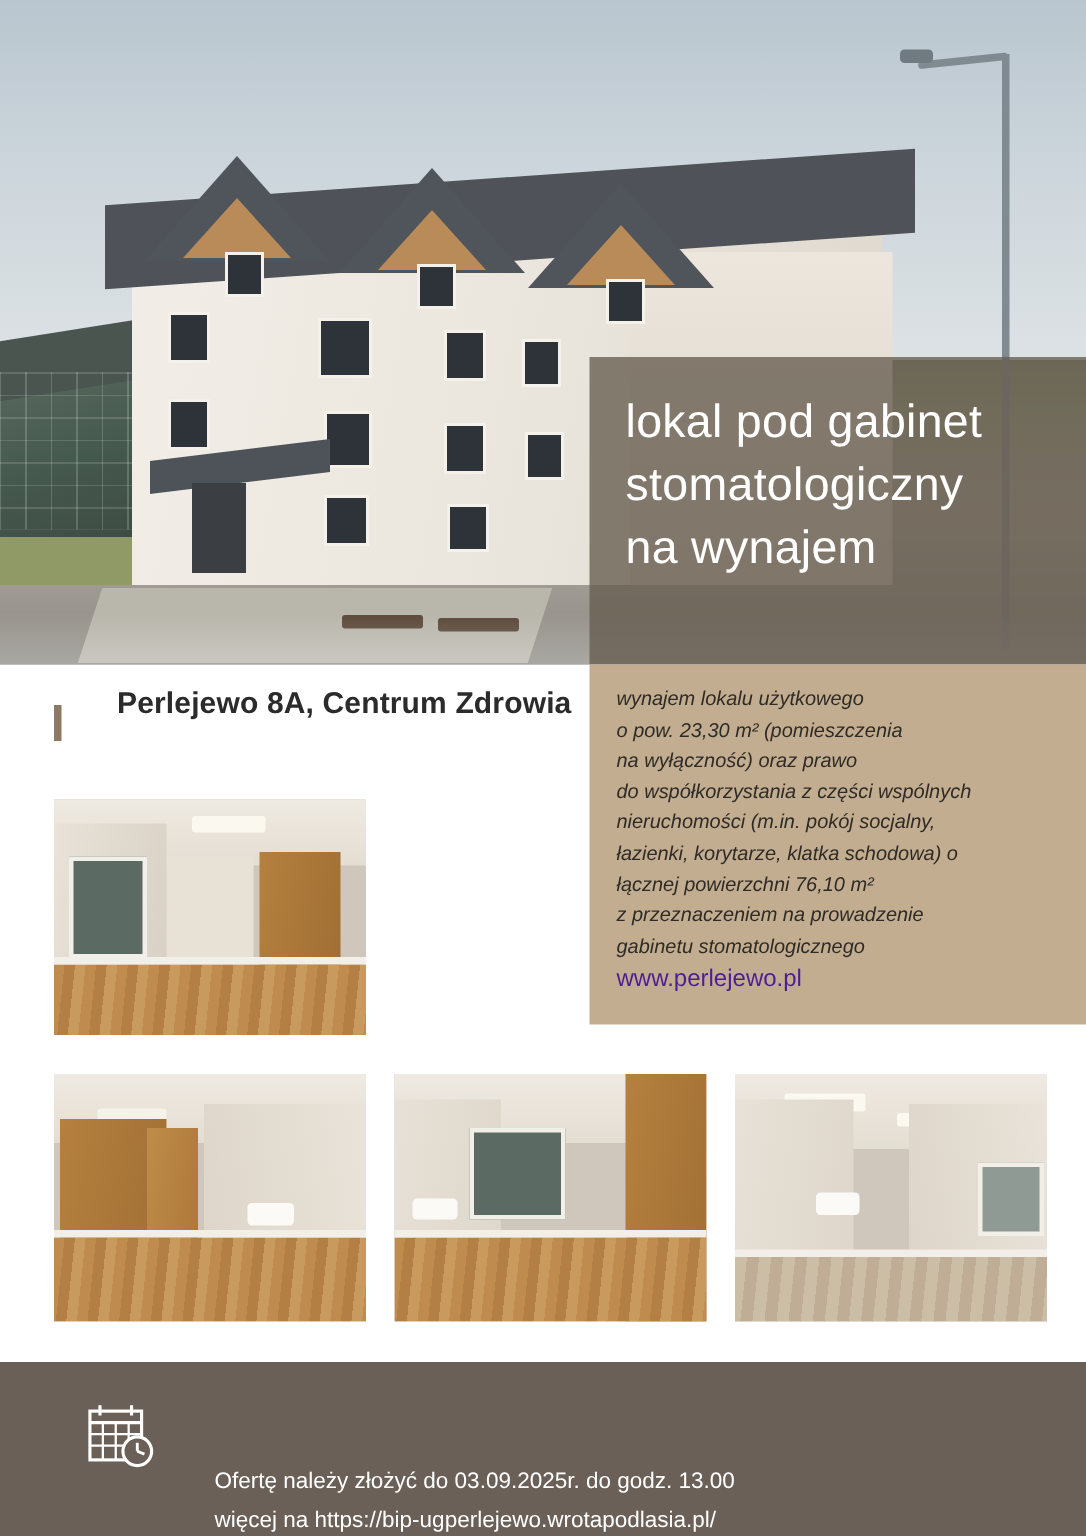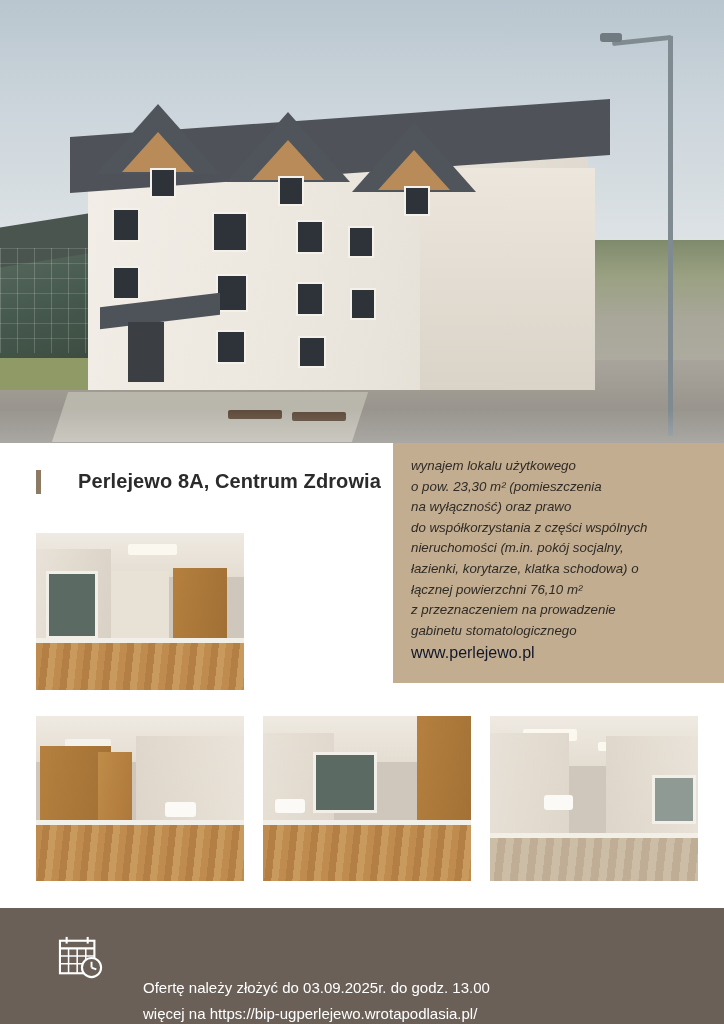--- a/index.html
+++ b/index.html
@@ -165,21 +165,21 @@
     line-height: 42px;
     font-weight: 400;
     letter-spacing: .2px;
     text-align: left;
     white-space: pre-line;
   }
 
   
   .headline {
     position: absolute;
-    left: 36px; top: 470px;
+    left: 36px; top: 458px;
     font-size: 20px;
     font-weight: bold;
     color: #2b2b2b;
     letter-spacing: .1px;
     padding-left: 28px;
   }
   .headline-bar {
     position: absolute;
     left: 36px; top: 470px;
     width: 5px; height: 24px;
@@ -201,21 +201,21 @@
     width: 300px;
     font-size: 13.3px;
     line-height: 20.6px;
     white-space: pre-line;
     font-style: italic;
   }
   .desc-url {
     position: absolute;
     left: 18px; top: 201px;
     font-size: 16px;
-    color: #0f172a;
+    color: #4c1d95;
   }
 
   
   .photo {
     position: absolute;
     overflow: hidden;
     background: #cfc7bb;
   }
   .ph-corridor1 { left: 36px; top: 533px; width: 208px; height: 157px; }
   .ph-b1 { left: 36px;  top: 716px; width: 208px; height: 165px; }
@@ -305,20 +305,25 @@
 
   <div class="bench" style="left:228px;top:410px;width:54px;"></div>
   <div class="bench" style="left:292px;top:412px;width:54px;"></div>
 
   <div class="lamp-pole"></div>
   <div class="lamp-arm"></div>
   <div class="lamp-head"></div>
 
   <div class="hero-fade"></div>
 
+  <div class="title-box">
+    <div class="title-text">lokal pod gabinet
+stomatologiczny
+na wynajem</div>
+  </div>
 </div>
 
 <div class="headline-bar"></div>
 <div class="headline">
   <span class="headline-text">Perlejewo 8A, Centrum Zdrowia</span>
 </div>
 
 <div class="desc">
   <div class="desc-body">wynajem lokalu użytkowego
 o pow. 23,30 m² (pomieszczenia

